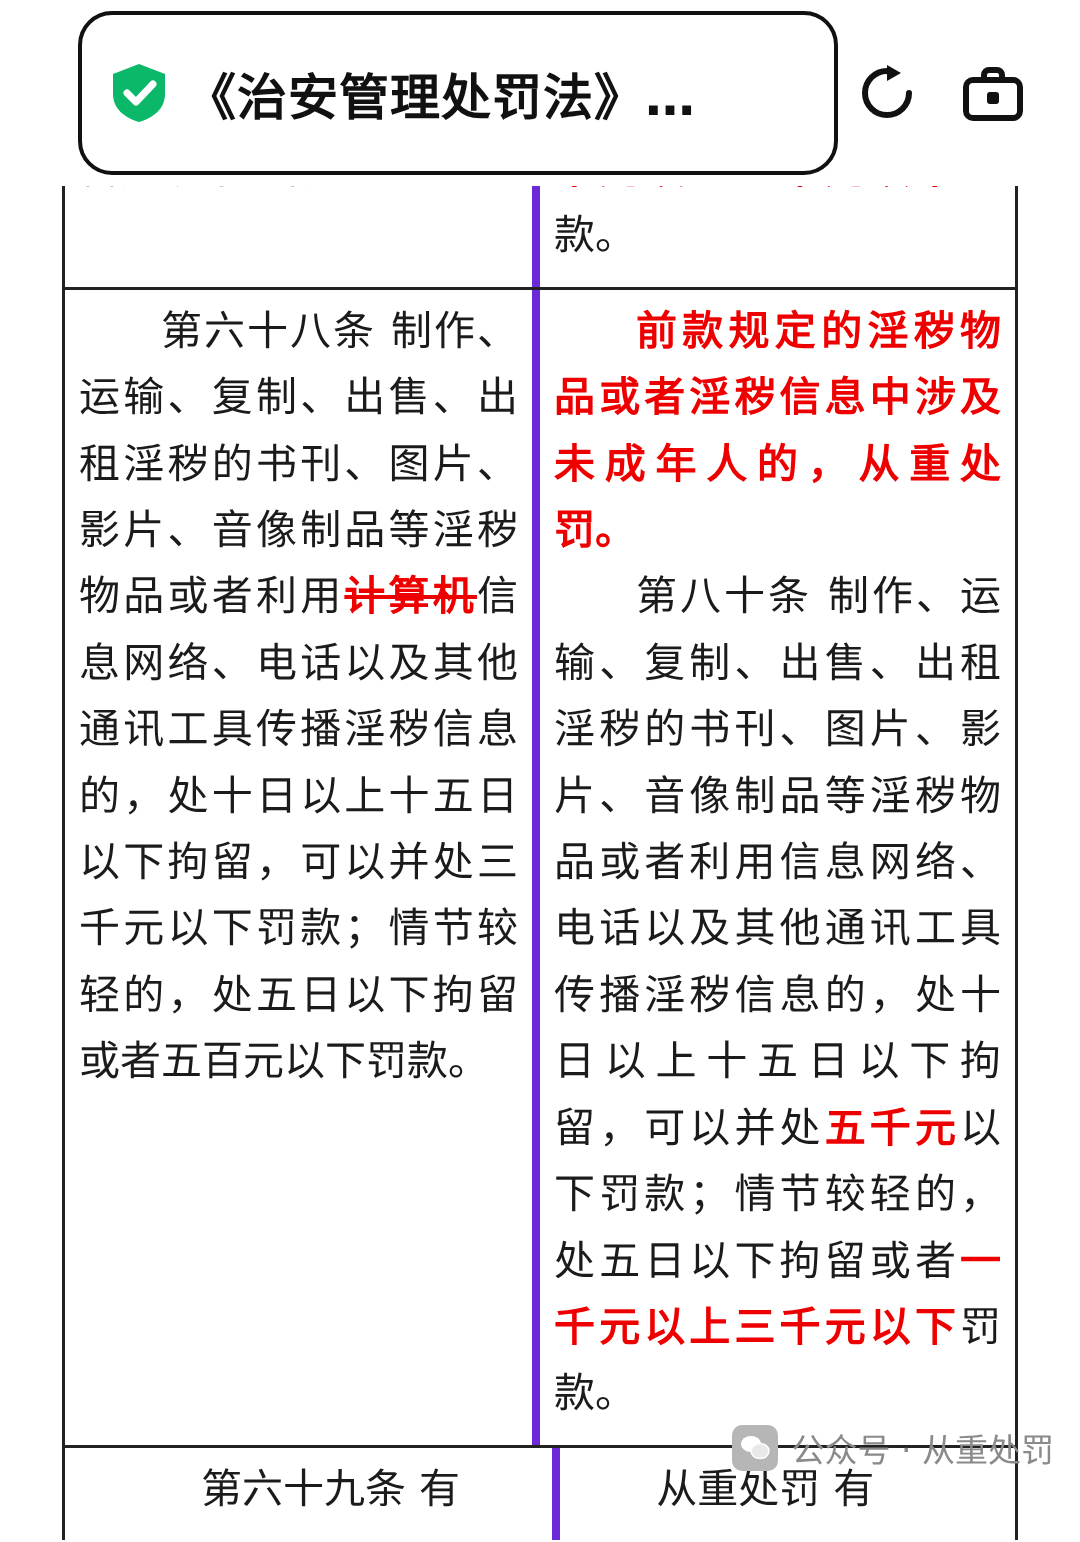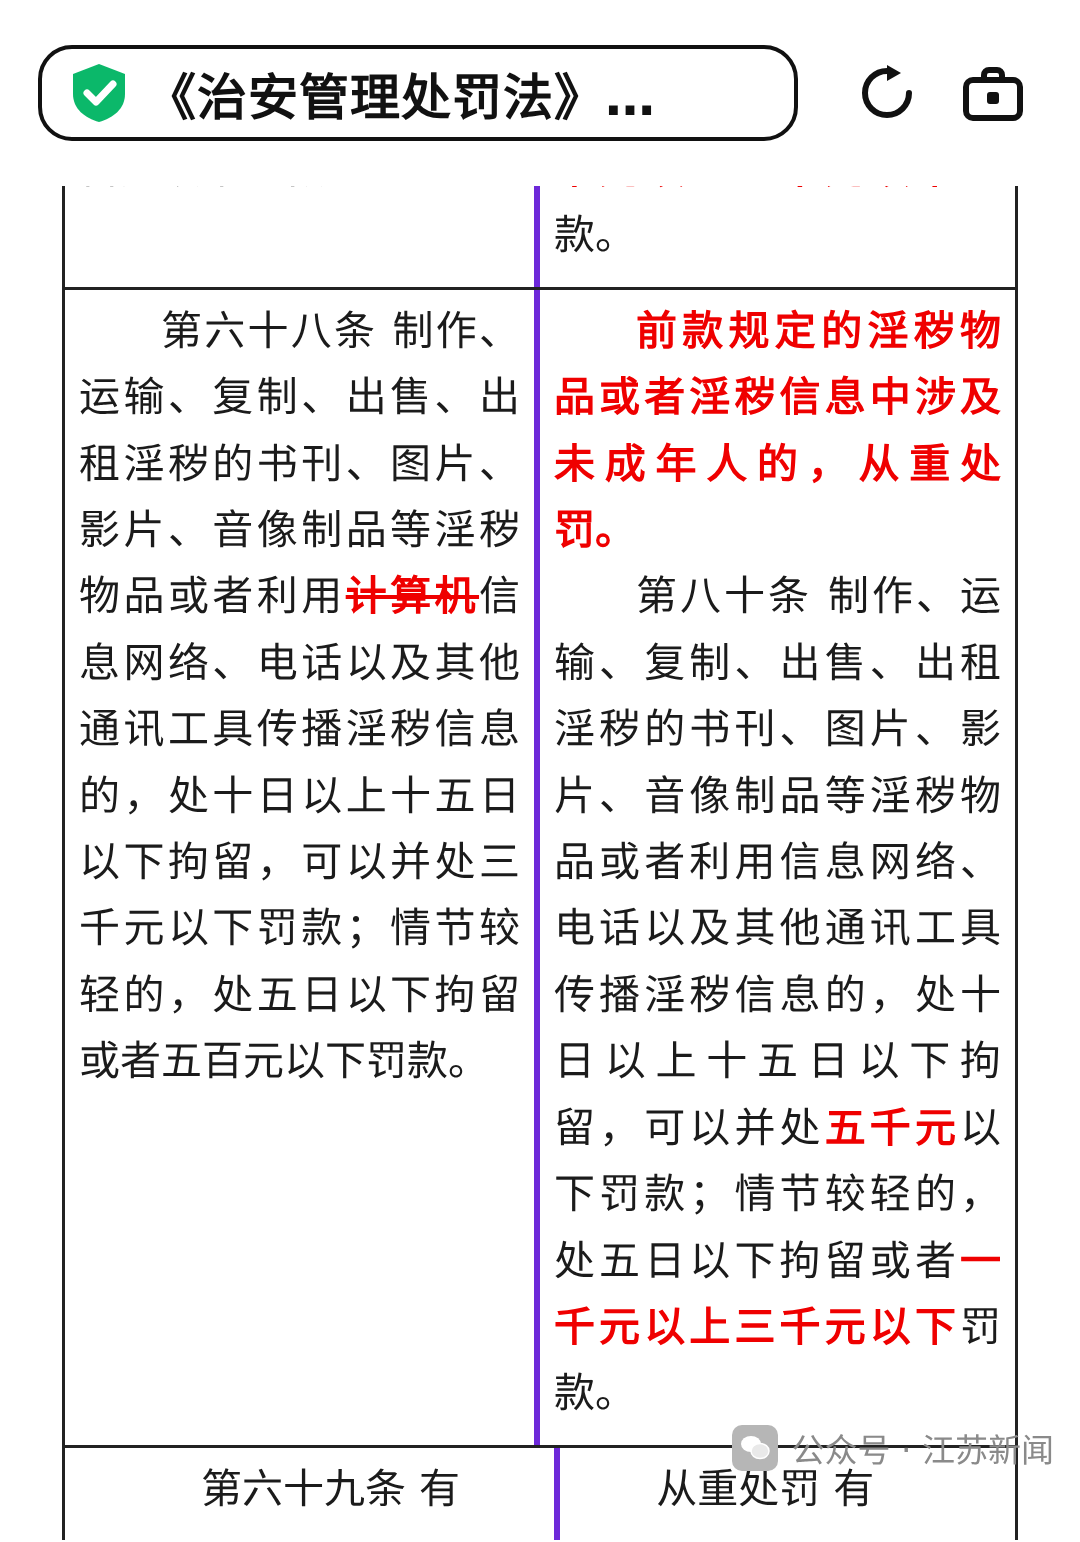--- a/index.html
+++ b/index.html
@@ -27,27 +27,28 @@
     width: 1080px;
     height: 186px;
     background: #ffffff;
     display: flex;
     align-items: center;
     padding: 0 38px;
   }
   .title-pill {
     flex: 0 0 auto;
     width: 760px;
-    height: 96px;
+    height: 164px;
     border: 4px solid #111111;
     border-radius: 34px;
     display: flex;
     align-items: center;
     padding: 0 28px;
     background: #ffffff;
+    margin-left: 40px;
   }
   .shield-icon {
     flex: 0 0 auto;
     width: 58px;
     height: 62px;
     margin-right: 18px;
   }
   .title-text {
     font-size: 50px;
     font-weight: 700;
@@ -102,21 +103,21 @@
     width: 478px;
     padding: 8px 14px 18px 14px;
     font-family: "DejaVu Sans", "Liberation Sans", sans-serif;
     font-size: 41px;
     line-height: 1.62;
     color: #1b1b1b;
     text-align: justify;
     text-justify: inter-ideograph;
     word-break: break-all;
   }
-  .cell.left { border-right: 6px solid #6d28d9; }
+  .cell.left { border-right: 8px solid #6d28d9; }
   .cell p { margin: 0; text-indent: 2em; }
   .cell p.cont { text-indent: 0; }
   .red { color: #ef0000; font-weight: 700; }
   .strike-red { color: #ef0000; font-weight: 700; text-decoration: line-through; text-decoration-thickness: 4px; }
 
   .row-top .cell { padding-top: 0; }
   .clip-top { margin-top: -50px; }
 
   
   .watermark {
@@ -210,17 +211,17 @@
 
     </div>
 
     <div class="watermark">
       <span class="wm-logo">
         <svg width="30" height="26" viewBox="0 0 30 26" aria-hidden="true">
           <ellipse cx="11" cy="9" rx="10" ry="8" fill="#ffffff"></ellipse>
           <ellipse cx="20" cy="16" rx="9" ry="7.5" fill="#e9e9e9" stroke="#ffffff" stroke-width="1.5"></ellipse>
         </svg>
       </span>
-      <span>公众号 · 江苏新闻</span>
+      <span>公众号 · 从重处罚</span>
     </div>
   </div>
 
 </div>
 
 </body></html>

